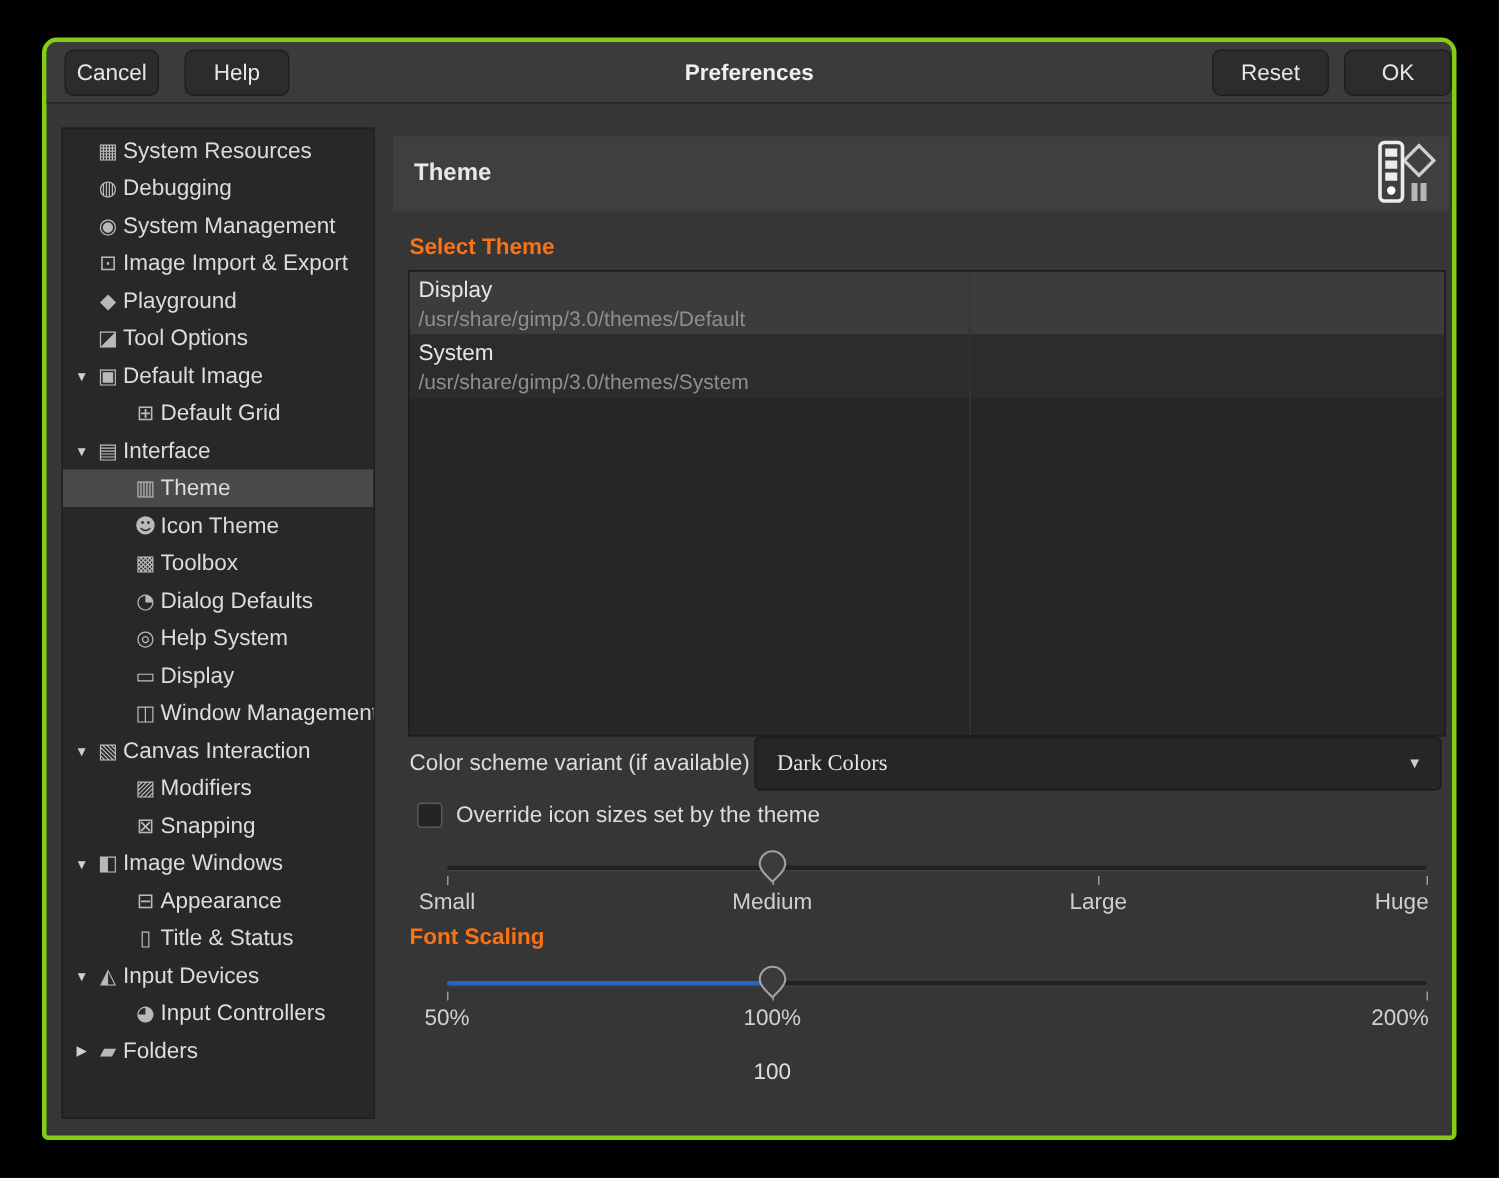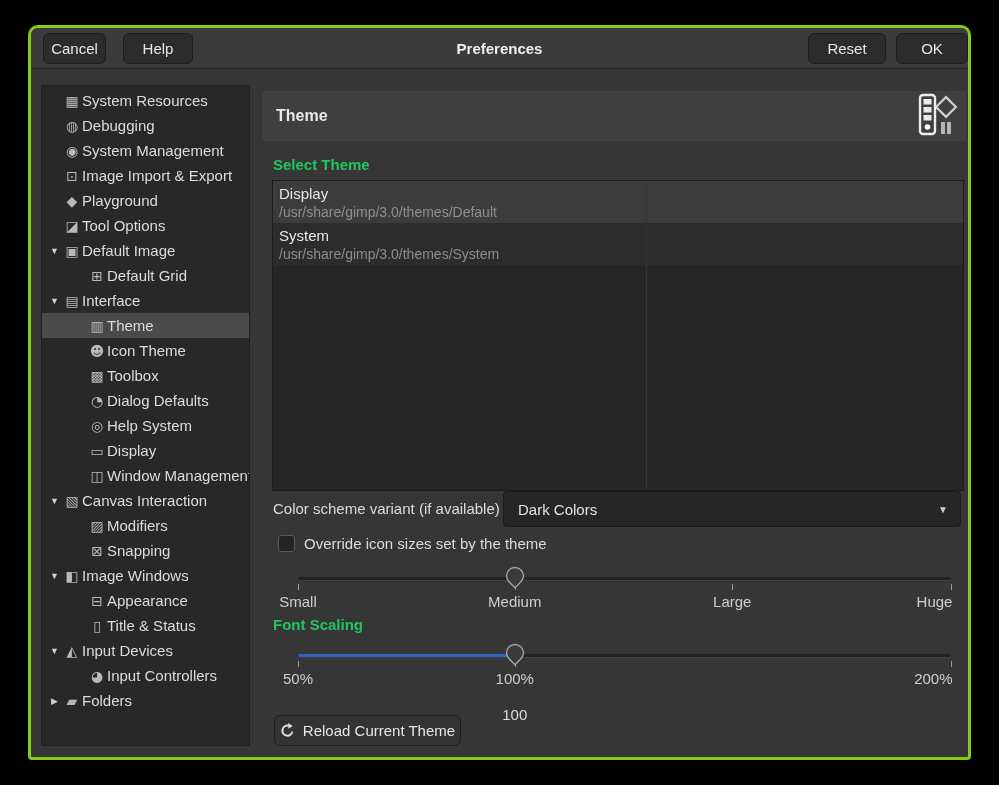--- a/index.html
+++ b/index.html
@@ -22,33 +22,33 @@
   .side-item .ico{width:18px;font-size:14px;color:#b9b9b9;text-align:center;flex:0 0 18px;
     font-family:"DejaVu Sans",sans-serif;}
   .side-item .lbl{margin-left:1px;}
   .pl-leaf0{padding-left:21px;}
   .pl-group{padding-left:4px;}
   .pl-child{padding-left:46px;}
   .header-bar{position:absolute;left:231px;top:63px;width:704px;height:50px;background:#3f3f3f;}
   .header-title{position:absolute;left:14px;top:0;height:50px;display:flex;align-items:center;
     color:#e8e8e8;font-size:16px;font-weight:bold;}
   .header-icon{position:absolute;right:8px;top:2px;}
-  .bold-label{position:absolute;color:#22c55e;font-size:15px;font-weight:bold;}
+  .bold-label{position:absolute;color:#f97316;font-size:15px;font-weight:bold;}
   .theme-list{position:absolute;left:241px;top:152px;width:692px;height:311px;background:#262626;
     border:1px solid #1c1c1c;box-sizing:border-box;overflow:hidden;}
   .theme-row{position:relative;height:42px;padding:3px 0 0 6px;box-sizing:border-box;cursor:default;}
   .theme-row.sel{background:#3c3c3c;}
   .theme-row.alt{background:#2c2c2c;}
   .theme-row .tname{color:#e6e6e6;font-size:15px;line-height:19px;}
   .theme-row .tpath{color:#8f8f8f;font-size:14px;line-height:18px;}
   .list-divider{position:absolute;left:54%;top:0;bottom:0;width:1px;background:#343434;}
   .combo-label{position:absolute;left:242px;top:472px;color:#dcdcdc;font-size:15px;}
   .combo{position:absolute;left:472px;top:463px;width:458px;height:36px;background:#262626;
     border:1px solid #1a1a1a;border-radius:4px;box-sizing:border-box;display:flex;align-items:center;
-    color:#e4e4e4;font-size:15px;padding-left:14px;cursor:default;}
+    color:#e4e4e4;font-size:15px;padding-left:14px;cursor:default;font-family:Liberation Serif, serif;}
   .combo .chev{position:absolute;right:12px;font-size:10px;color:#cccccc;}
   .check-row{position:absolute;left:247px;top:507px;display:flex;align-items:center;}
   .checkbox{width:17px;height:17px;background:#242424;border:1px solid #5a5a5a;border-radius:3px;
     box-sizing:border-box;cursor:default;}
   .check-label{margin-left:9px;color:#dcdcdc;font-size:15px;}
   .slider{position:absolute;left:267px;width:653px;height:62px;}
   .slider .track{position:absolute;left:0;right:0;top:12px;height:3px;background:#222;
     border-radius:2px;box-shadow:0 1px 0 rgba(255,255,255,0.06);}
   .slider .fill{position:absolute;left:0;top:12px;height:3px;border-radius:2px;}
   .slider .tick{position:absolute;top:19px;width:1px;height:6px;background:#9a9a9a;}
@@ -250,21 +250,14 @@
       <div class="mark" style="left: 33.2%;">100%</div>
       <div class="tick" style="left: 100%;"></div>
       <div class="mark endmark" style="left: 100%;">200%</div>
       <div class="handle" style="left: 33.2%;"><svg width="22" height="25" viewBox="0 0 22 25">
           <path d="M11 1.5 C15.7 1.5 19.5 5.3 19.5 10 C19.5 13.3 17.2 15.6 15 17.8 L11 21.8 L7 17.8 C4.8 15.6 2.5 13.3 2.5 10 C2.5 5.3 6.3 1.5 11 1.5 Z" fill="#3b3b3b" stroke="#a2a2a2" stroke-width="1.4"></path>
         </svg></div>
     </div>
 
   <div class="value-label" id="font-value" style="top: 678px; left: 483.796px;">100</div>
 
-  <div class="reload-btn">
-    <svg width="15" height="15" viewBox="0 0 16 16">
-      <path d="M13.2 9.2 A5.4 5.4 0 1 1 9.3 2.9" fill="none" stroke="#dddddd" stroke-width="2.1"></path>
-      <polygon points="8.6,0 8.9,6 13.6,3.2" fill="#dddddd"></polygon>
-    </svg>
-    <span>Reload Current Theme</span>
-  </div>
 
 </div>
 
 </body></html>

